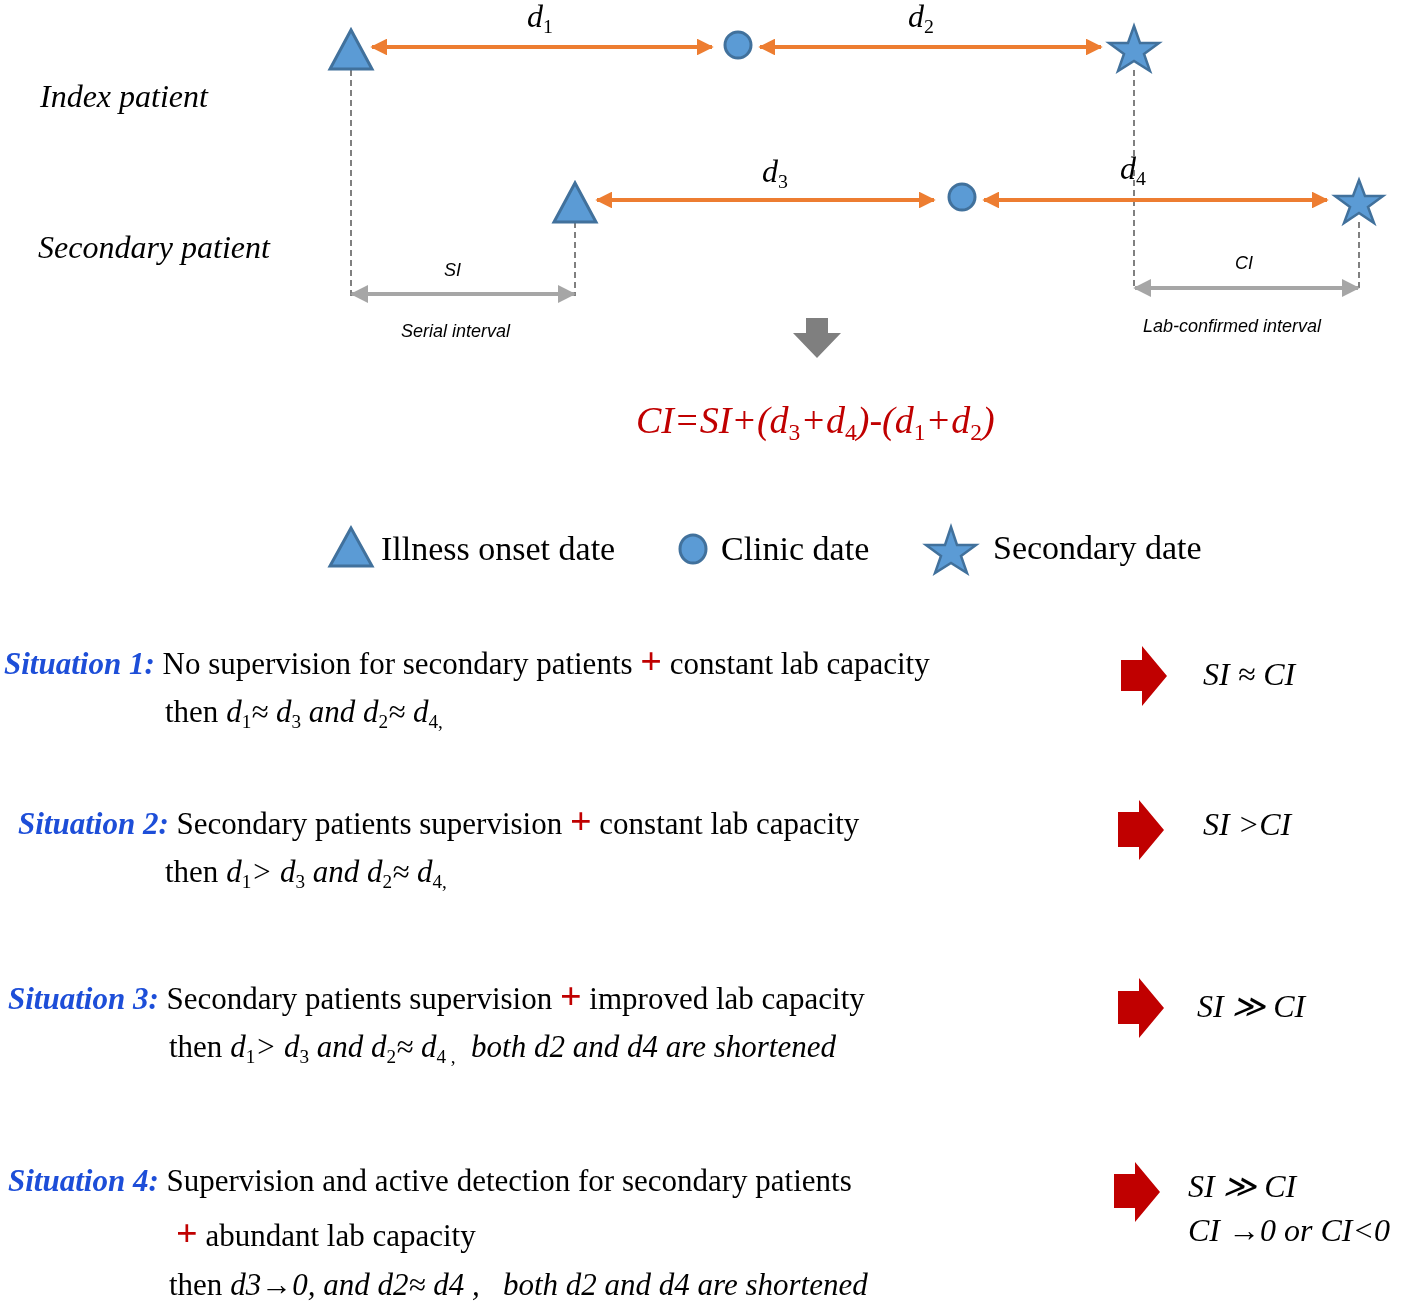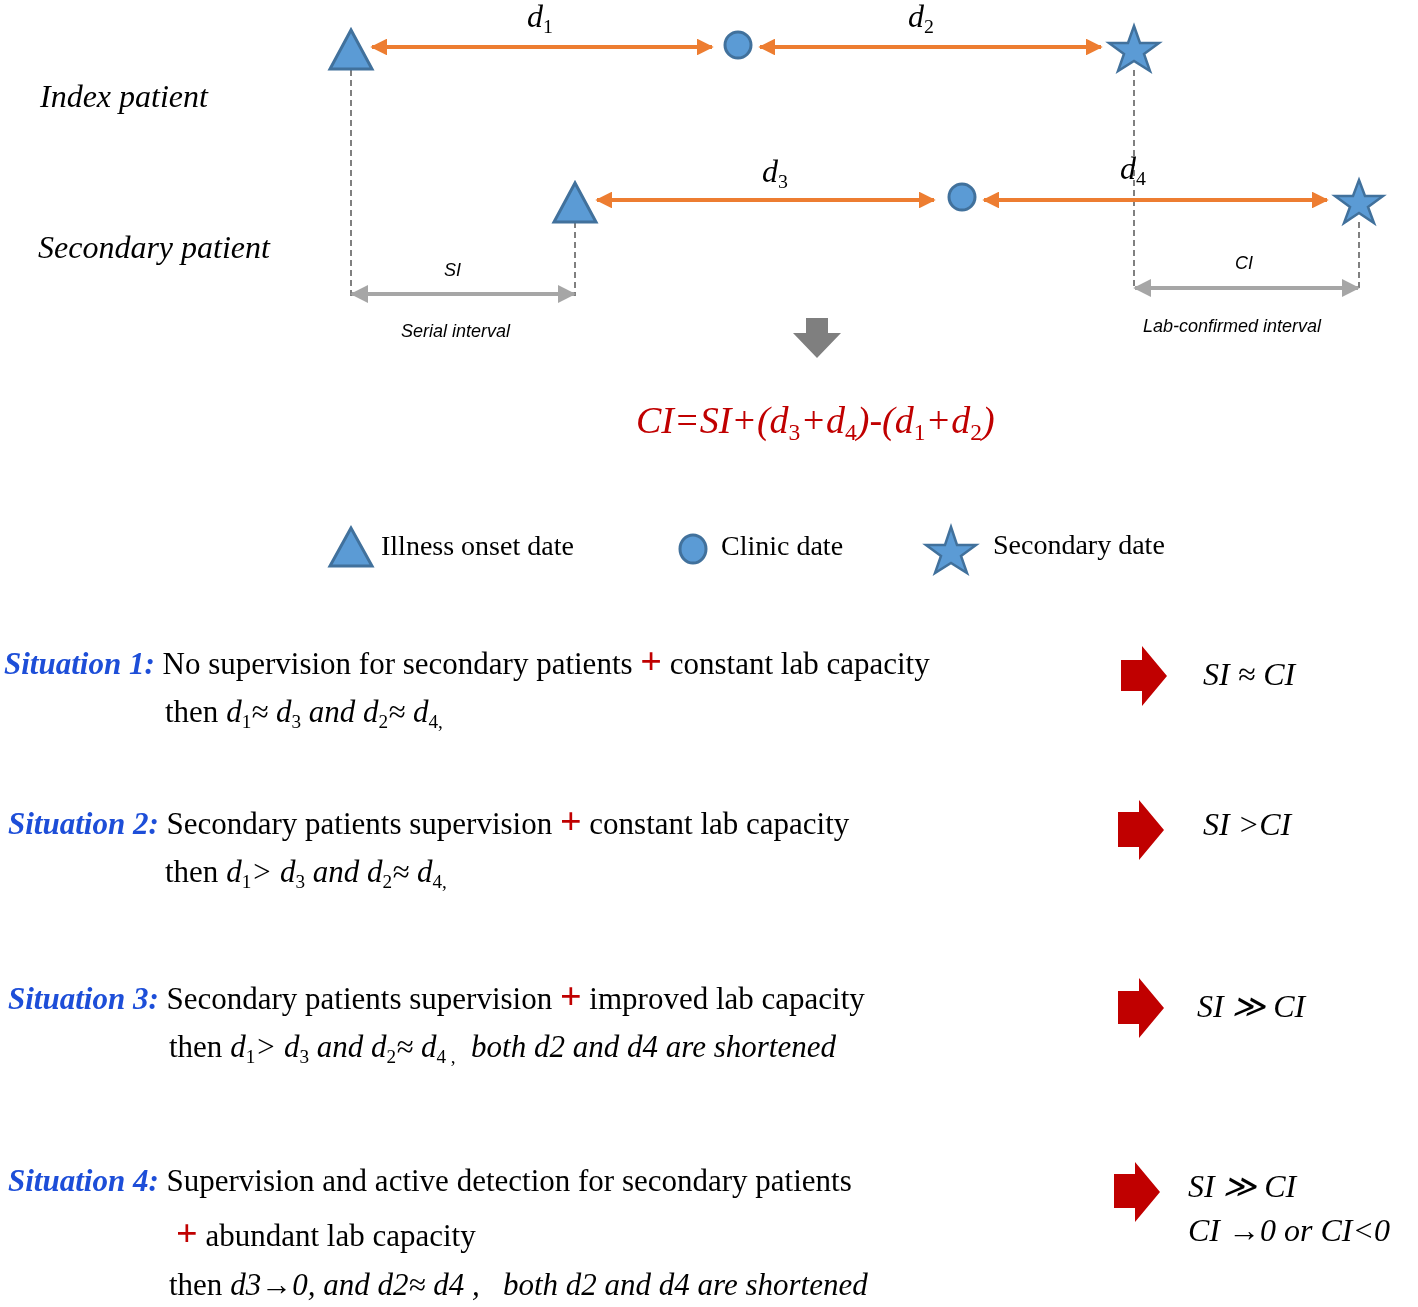--- a/index.html
+++ b/index.html
@@ -6,21 +6,21 @@
   body { width:1418px; height:1307px; position:relative; overflow:hidden;
          font-family:"Liberation Serif", serif; color:#000; }
   .abs { position:absolute; white-space:nowrap; }
   svg.diagram { position:absolute; left:0; top:0; }
   .rowlabel { font-style:italic; font-size:32px;margin-top:40px; }
   .dlabel { font-style:italic; font-size:32px; }
   .dlabel sub, .sit sub, .res sub, .formula sub { font-size:0.62em; vertical-align:-0.3em; font-style:normal; line-height:0; }
   .dlabel sub { font-style:normal; }
   .small-sans { font-family:"Liberation Sans", sans-serif; font-style:italic; font-size:18px; }
   .formula { color:#c00000; font-style:italic; font-size:38px; }
-  .legend-text { font-size:28px; }
+  .legend-text { font-size:34px; }
   .sit { font-size:31px; }
   .sit-title { color:#1d4ed8; font-weight:bold; font-style:italic; }
   .plus { color:#c00000; font-size:38px; font-weight:bold; line-height:0; }
   .it { font-style:italic; }
   .res { font-style:italic; font-size:32px; }
   [data-name$="-icon"] { display:inline-block; }
 </style>
 </head>
 <body>
 
@@ -91,21 +91,21 @@
   <span>No supervision for secondary patients</span>
   <span class="plus" data-name="plus-icon">+</span>
   <span>constant lab capacity</span>
 </div>
 <div class="abs sit" style="left:165px; top:694px;" data-name="situation-1-condition">
   <span>then</span>
   <span class="it"><span>d</span><sub>1</sub><span>≈ </span><span>d</span><sub>3</sub><span> and </span><span>d</span><sub>2</sub><span>≈ </span><span>d</span><sub>4</sub><sub>,</sub></span>
 </div>
 <div class="abs res" style="left:1203px; top:656px;" data-name="situation-1-result">SI ≈ CI</div>
 
-<div class="abs sit" style="left:8px; top:806px;" data-name="situation-2-line1">
+<div class="abs sit" style="left:18px; top:806px;" data-name="situation-2-line1">
   <span class="sit-title" data-name="situation-2-title">Situation 2:</span>
   <span>Secondary patients supervision</span>
   <span class="plus" data-name="plus-icon">+</span>
   <span>constant lab capacity</span>
 </div>
 <div class="abs sit" style="left:165px; top:854px;" data-name="situation-2-condition">
   <span>then</span>
   <span class="it"><span>d</span><sub>1</sub><span>&gt; </span><span>d</span><sub>3</sub><span> and </span><span>d</span><sub>2</sub><span>≈ </span><span>d</span><sub>4</sub><sub>,</sub></span>
 </div>
 <div class="abs res" style="left:1203px; top:806px;" data-name="situation-2-result">SI &gt;CI</div>

